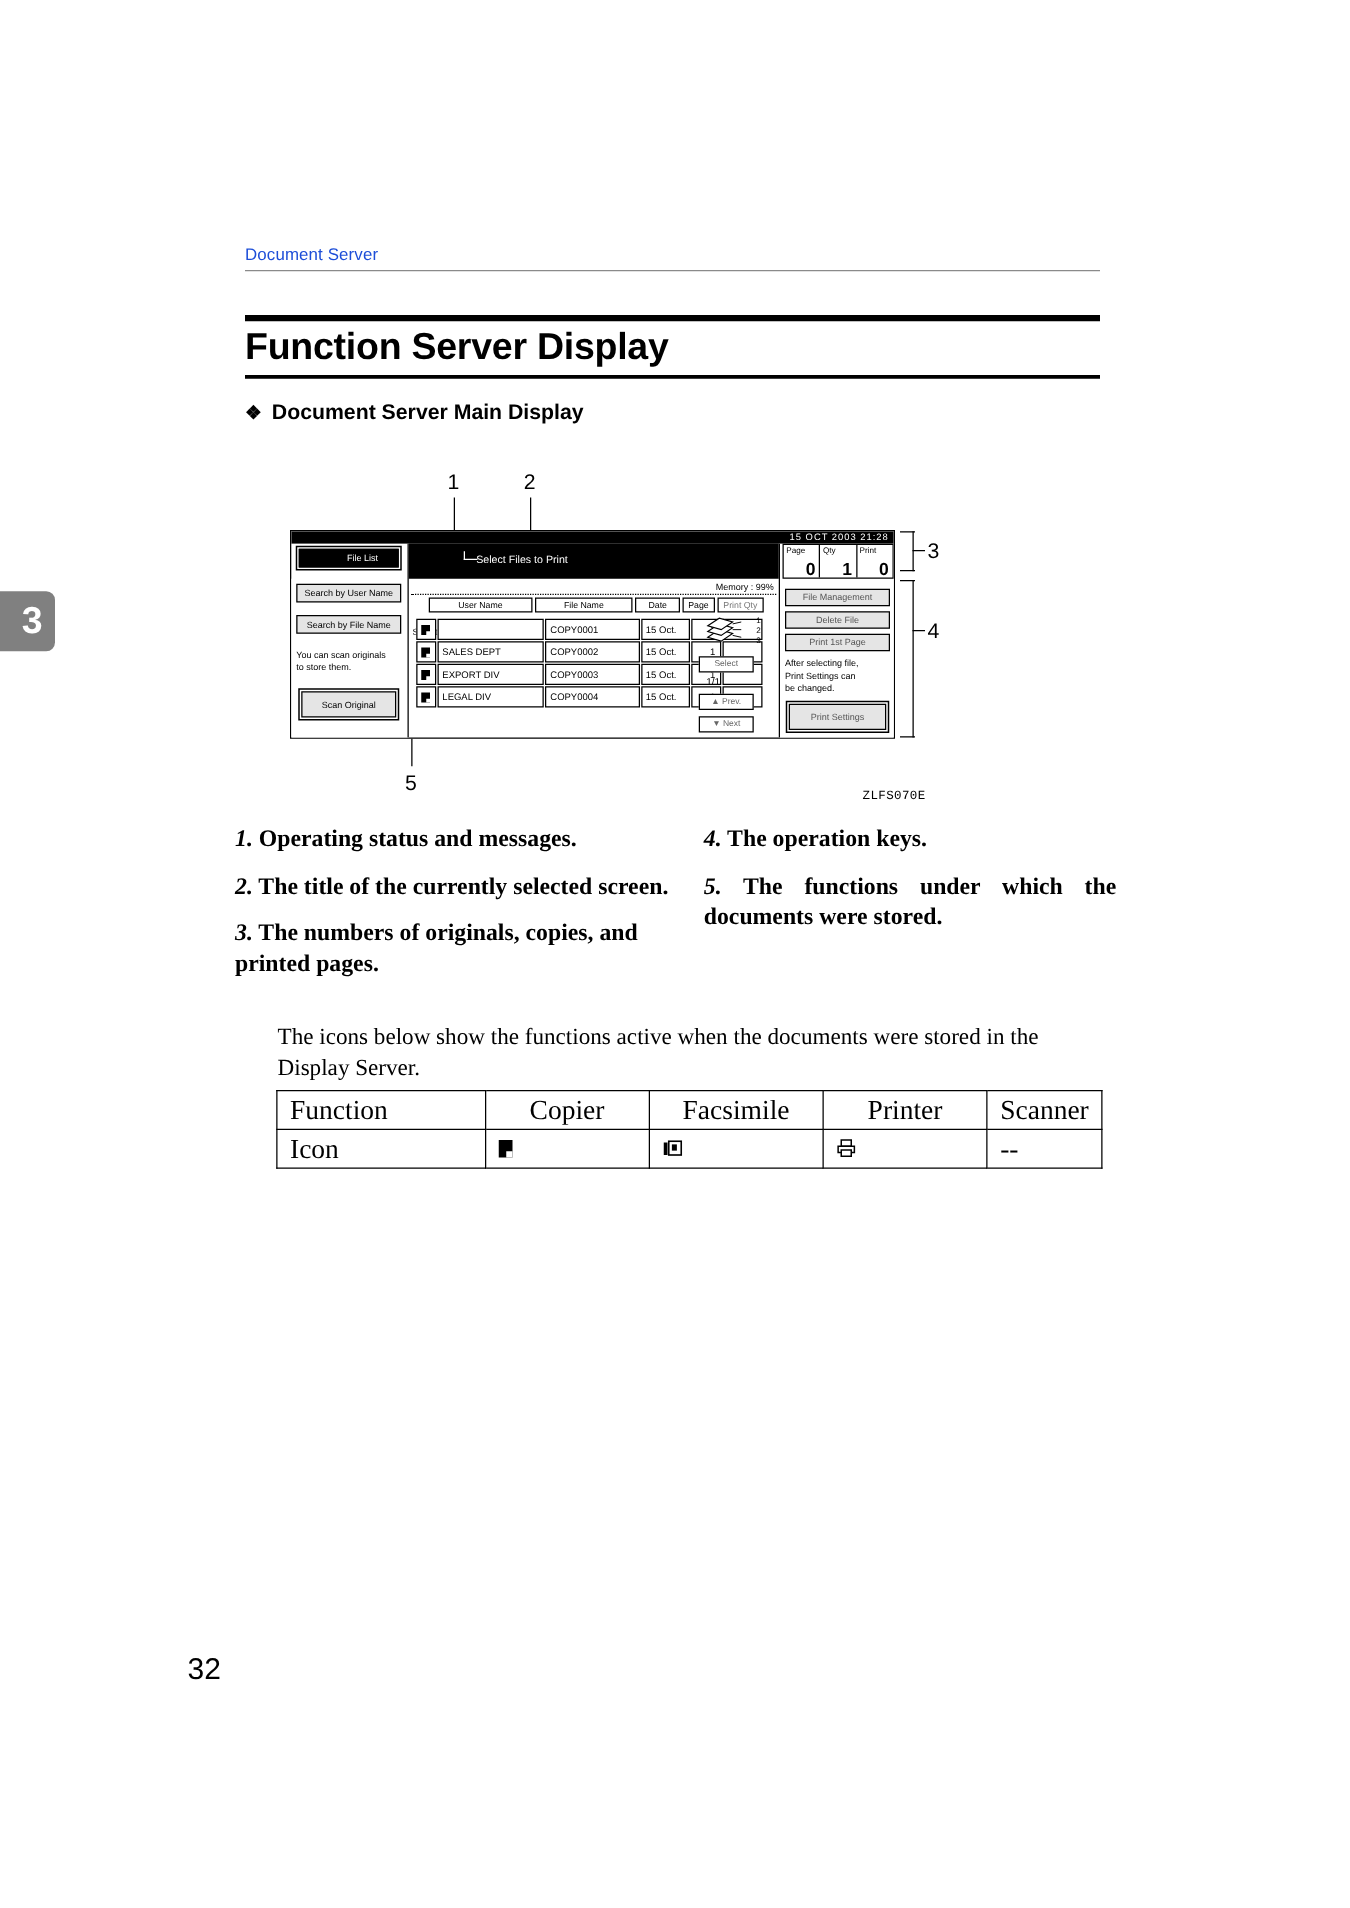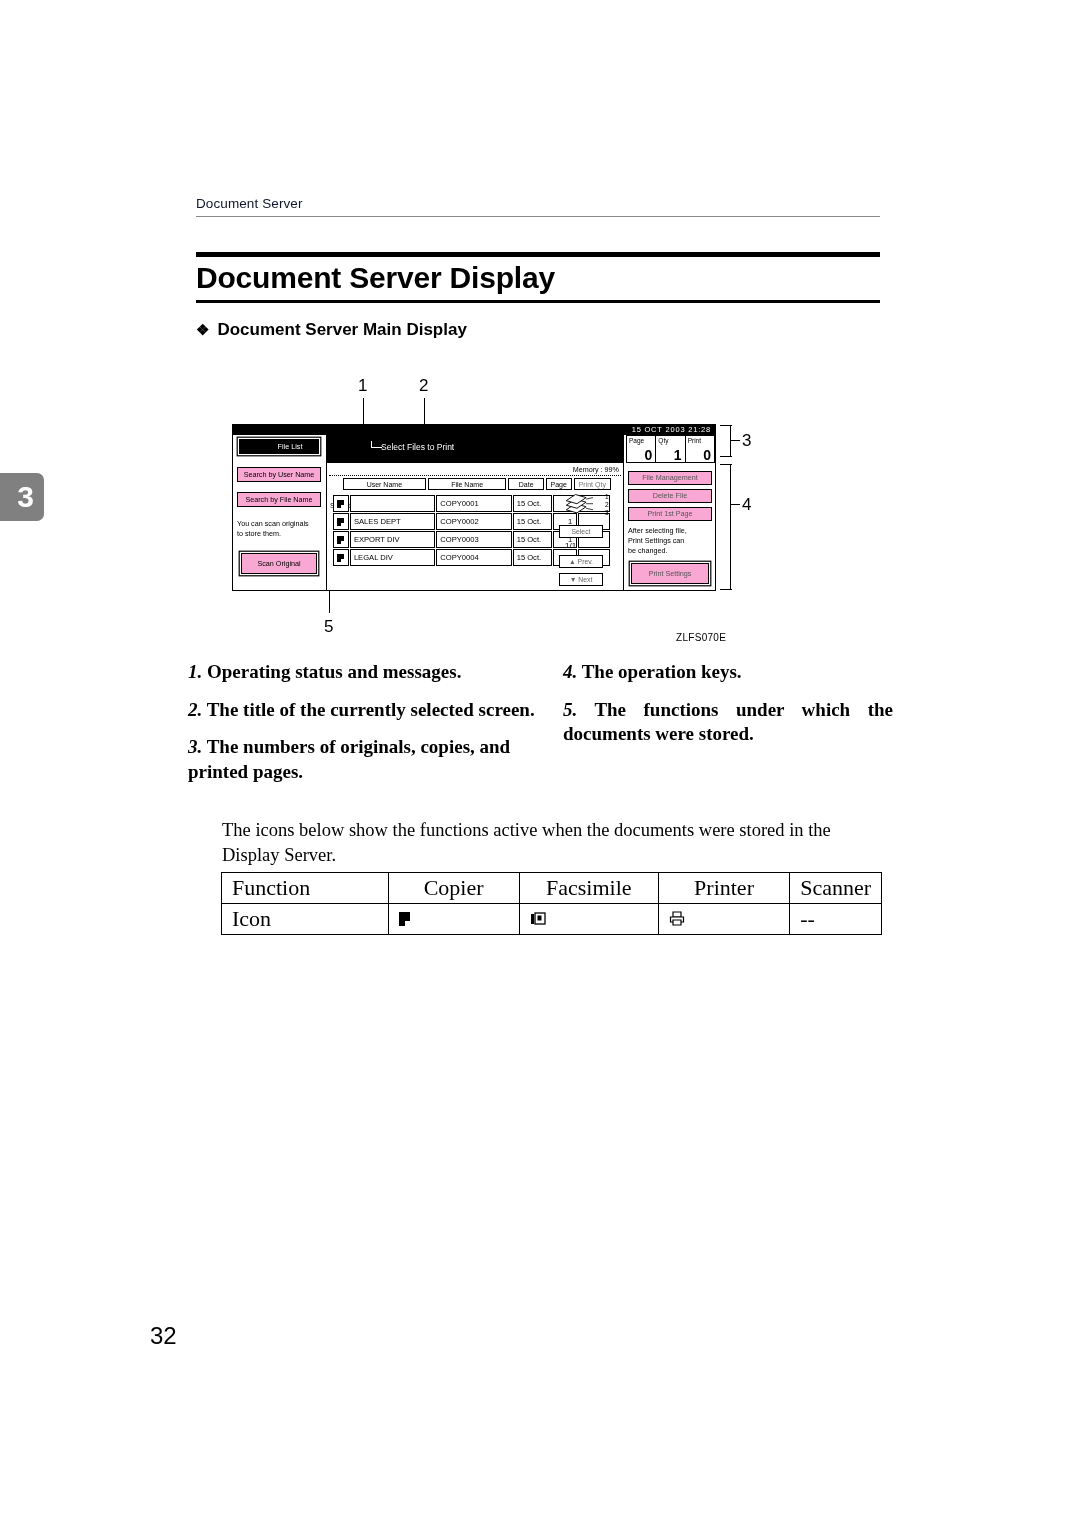--- a/index.html
+++ b/index.html
@@ -18,21 +18,21 @@
 
   
   .running-head {
     position: absolute;
     left: 196px;
     top: 196px;
     width: 684px;
     font-family: "Liberation Sans", sans-serif;
     font-size: 13.5px;
     letter-spacing: .1px;
-    color: #0f172a;
+    color: #1d4ed8;
   }
   .running-rule {
     position: absolute;
     left: 196px;
     top: 216px;
     width: 684px;
     height: 1px;
     background: #8a8a8a;
   }
 
@@ -172,21 +172,21 @@
     width: 94px;
     height: 157px;
     border-right: 1.2px solid #000;
     box-sizing: border-box;
     background: #fff;
   }
 
   .key {
     position: absolute;
     border: 1.2px solid #000;
-    background: #f9a8d4;
+    background: #e5e5e5;
     font-size: 7.2px;
     display: flex;
     align-items: center;
     justify-content: center;
     text-align: center;
     box-sizing: border-box;
     color: #000;
     line-height: 1.05;
   }
   .key.dotted { border-style: solid; box-shadow: 0 0 0 1.2px #fff, 0 0 0 2.4px #000; }
@@ -394,23 +394,23 @@
   }
   .list-col { position: absolute; top: 0; }
   .list-col.left { left: 0; width: 350px; }
   .list-col.right { left: 375px; width: 330px; }
   .list-item { margin-bottom: 13px; line-height: 1.3; }
   .list-item .num { font-style: italic; font-weight: bold; }
   .list-item.justify { text-align: justify; }
 
   .fig-code {
     position: absolute;
-    left: 676px;
+    left: 690px;
     top: 632px;
-    font-family: Liberation Sans, sans-serif;
+    font-family: Liberation Mono, monospace;
     font-size: 10px;
     color: #000;
     letter-spacing: .3px;
   }
 
   .page-number {
     position: absolute;
     left: 150px;
     top: 1322px;
     font-family: "Liberation Sans", sans-serif;
@@ -419,21 +419,21 @@
 </style>
 </head>
 <body>
 
 <div class="running-head">Document Server</div>
 <div class="running-rule"></div>
 
 <div class="chapter-tab">3</div>
 
 <div class="h1-rule-top"></div>
-<div class="h1-title">Document Server Display</div>
+<div class="h1-title">Function Server Display</div>
 <div class="h1-rule-bot"></div>
 
 <div class="h2-row">
   <span class="h2-bullet">❖</span>
   <span>Document Server Main Display</span>
 </div>
 
 <div class="figure">
 
   <div class="callout-num" style="left:126px; top:0px;">1</div>

